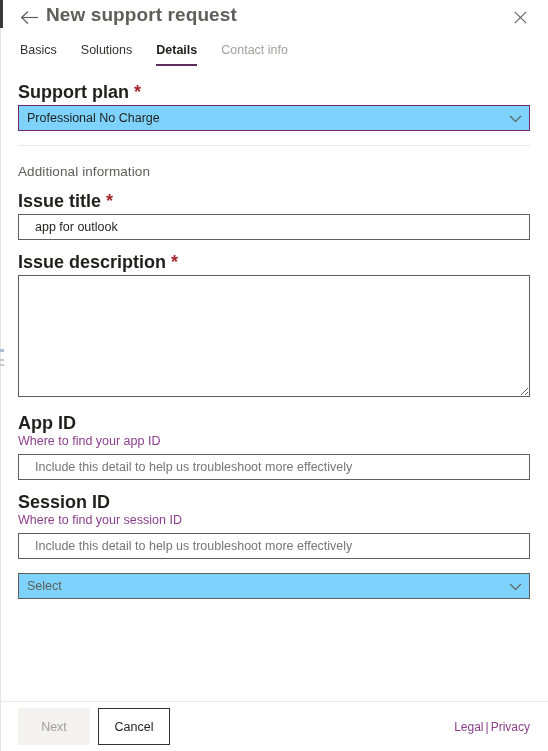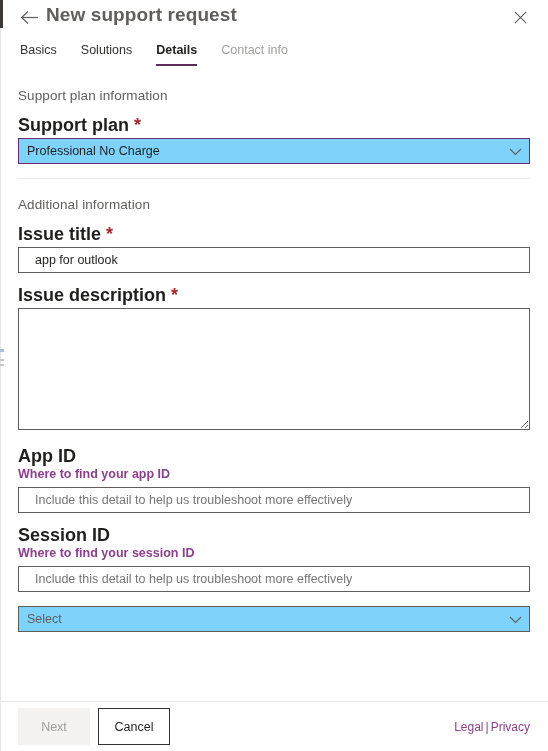--- a/index.html
+++ b/index.html
@@ -157,21 +157,21 @@
     margin-bottom: 5px;
     line-height: 16px;
   }
   .req {
     color: #a4262c;
     font-weight: 700;
   }
   .sublink {
     display: block;
     font-size: 12.5px;
-    font-weight: 700;
+    font-weight: 400;
     color: #8c3f8c;
     text-decoration: none;
     margin: -3px 0 5px 0;
     line-height: 16px;
     cursor: pointer;
   }
 
   .control {
     box-sizing: border-box;
     width: 100%;
@@ -322,21 +322,20 @@
 
   <div class="tabs">
     <div class="tab">Basics</div>
     <div class="tab">Solutions</div>
     <div class="tab active">Details</div>
     <div class="tab disabled">Contact info</div>
   </div>
 
   <div class="content">
 
-    <div class="section-head">Support plan information</div>
 
     <div class="field">
       <div class="field-label">
         <span>Support plan</span>
         <span class="req">*</span>
       </div>
       <div class="select-wrap">
         <div class="select-box focused">
           <span>Professional No Charge</span>
         </div>

